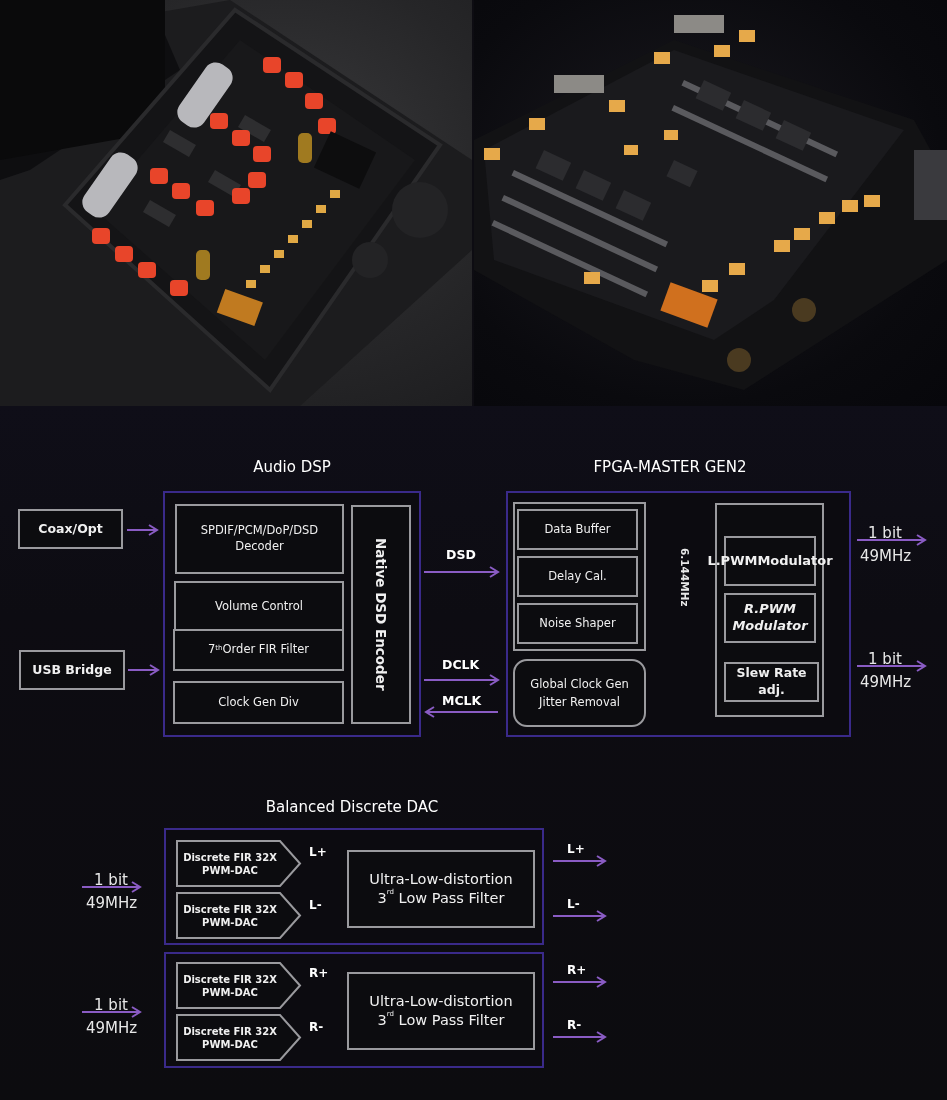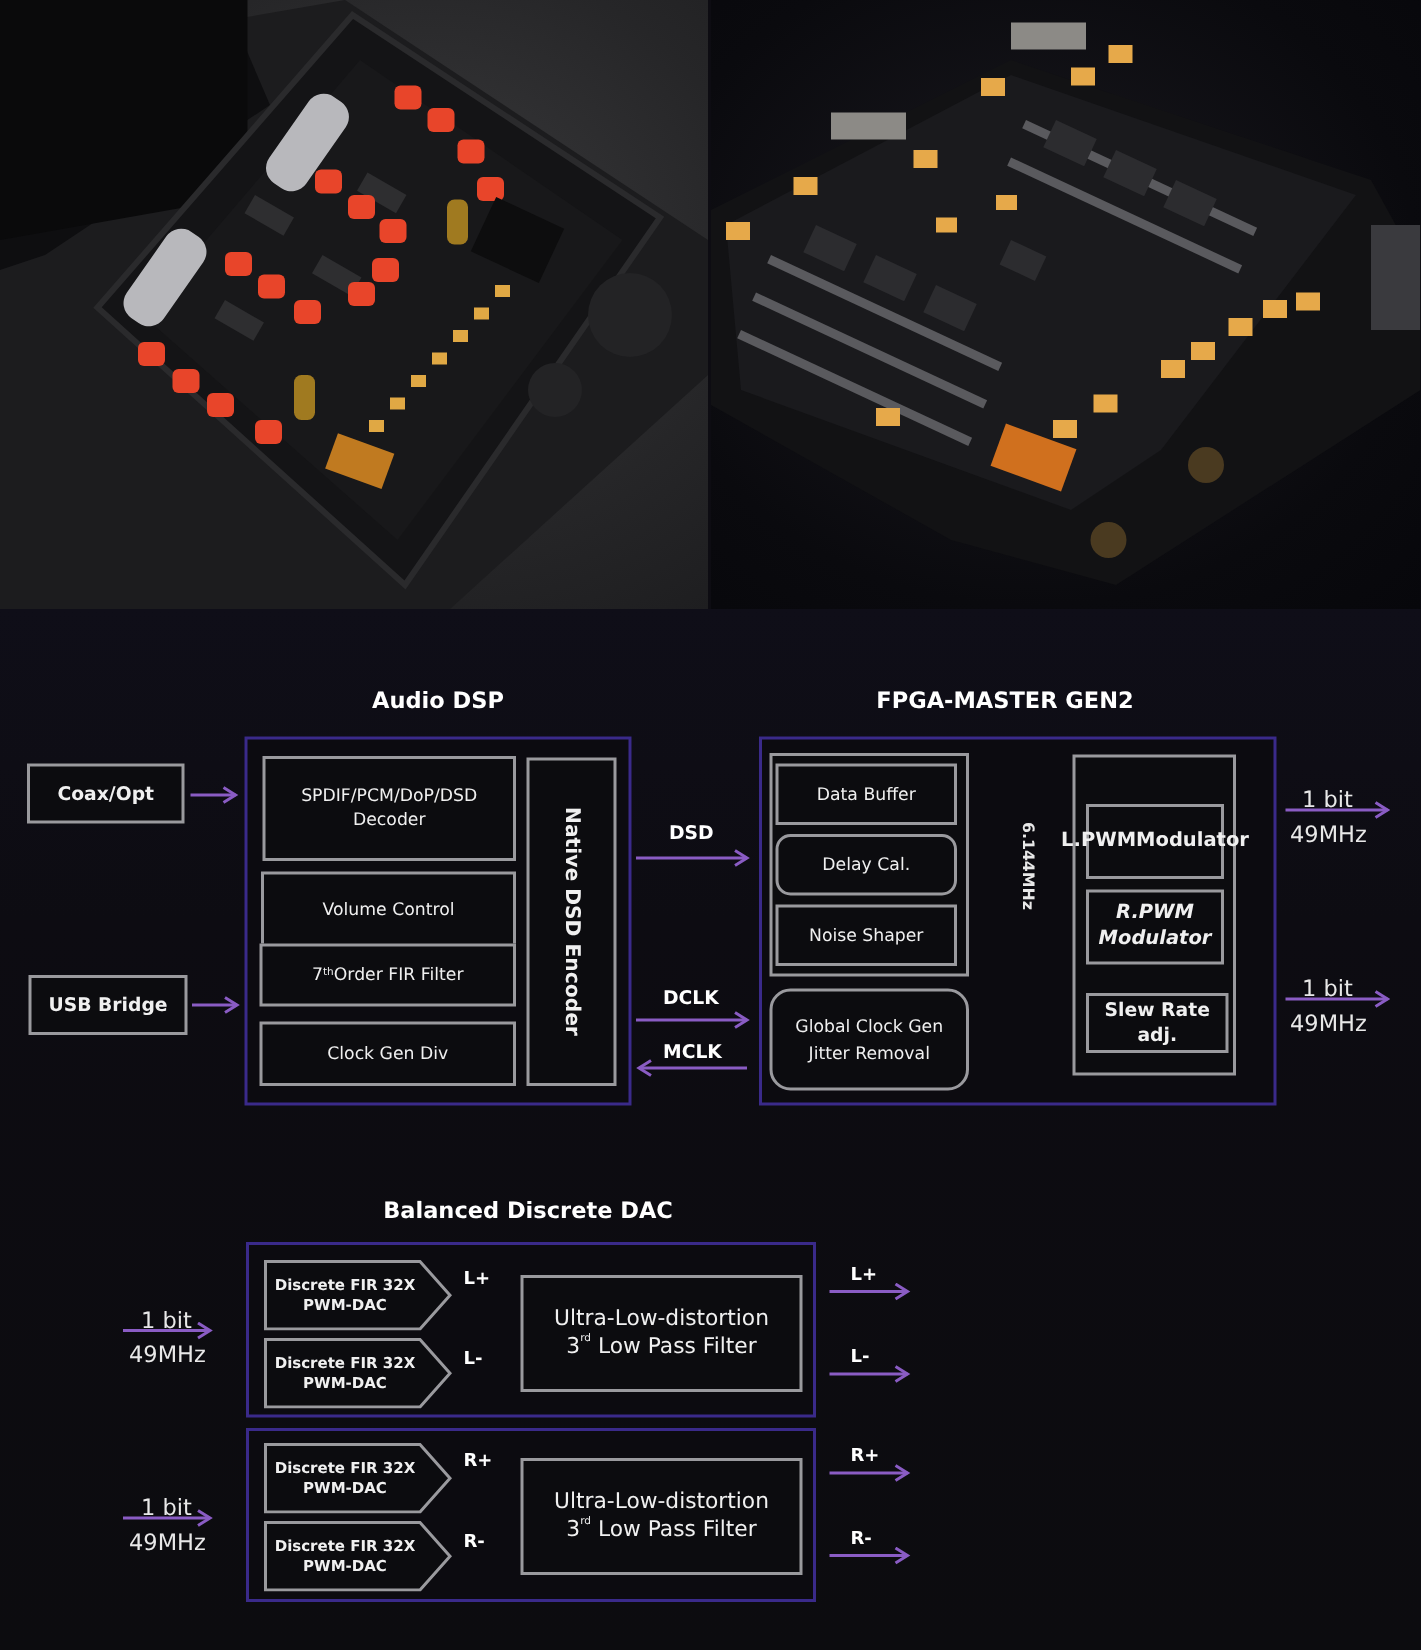--- a/index.html
+++ b/index.html
@@ -11,21 +11,21 @@
   }
   .abs { position:absolute; box-sizing:border-box; }
   
   .photo { position:absolute; top:0; height:406px; overflow:hidden; }
   .photo-left { left:0; width:472px; background:radial-gradient(ellipse at 60% 40%, #3a3a3c 0%, #262628 55%, #1a1a1c 100%); }
   .photo-right { left:474px; width:473px; background:radial-gradient(ellipse at 45% 45%, #1b1a20 0%, #0a0a0e 70%, #07070b 100%); }
 
   .diagram-bg { position:absolute; left:0; top:406px; width:947px; height:694px;
     background:linear-gradient(180deg,#0f0e18 0%, #0d0c12 30%, #0c0c0f 100%); }
 
-  .title { position:absolute; font-weight:bold; font-size:15px; color:#ffffff; text-align:center; white-space:nowrap; transform:translateX(-50%); }
+  .title { position:absolute; font-weight:normal; font-size:15px; color:#ffffff; text-align:center; white-space:nowrap; transform:translateX(-50%); }
 
   .purple-box { position:absolute; border:2px solid #3a2a8a; box-sizing:border-box; background:#0c0b10; }
   .gbox { position:absolute; border:2px solid #9a9a9e; box-sizing:border-box; display:flex; align-items:center; justify-content:center; text-align:center; color:#f0f0f0; font-size:11.5px; line-height:1.35; background:#0c0c0f; }
   .gbox.bold { font-weight:bold; font-size:13px; }
   .label { position:absolute; font-size:12.5px; font-weight:bold; color:#fff; white-space:nowrap; }
   .small-label { position:absolute; font-size:15px; color:#e8e8e8; text-align:center; line-height:1.55; white-space:nowrap; }
   svg.arrows { position:absolute; left:0; top:0; width:947px; height:1100px; pointer-events:none; }
   .vert-text { writing-mode:vertical-rl; }
   .pent { position:absolute;padding-left:28px; }
   .pent svg { position:absolute; left:0; top:0; }
@@ -207,21 +207,21 @@
 
 <div class="label" style="left:446px; top:547px;">DSD</div>
 <div class="label" style="left:442px; top:657px;">DCLK</div>
 <div class="label" style="left:442px; top:693px;">MCLK</div>
 
 <div class="title" style="left:670px; top:458px;">FPGA-MASTER GEN2</div>
 <div class="purple-box" style="left:506px; top:491px; width:345px; height:246px;"></div>
 
 <div class="gbox" style="left:513px; top:502px; width:133px; height:149px;"></div>
 <div class="gbox" style="left:517px; top:509px; width:121px; height:41px;">Data Buffer</div>
-<div class="gbox" style="left:517px; top:556px; width:121px; height:41px;border-radius:10px;">Delay Cal.</div>
+<div class="gbox" style="left:517px; top:556px; width:121px; height:41px;">Delay Cal.</div>
 <div class="gbox" style="left:517px; top:603px; width:121px; height:41px;">Noise Shaper</div>
 
 <div class="gbox" style="left:513px; top:659px; width:133px; height:68px; flex-direction:column; line-height:1.6;border-radius:14px;">
   <span>Global Clock Gen</span>
   <span>Jitter Removal</span>
 </div>
 
 <div class="abs vert-text" style="left:679px; top:548px; font-size:10.5px; font-weight:bold; color:#e8e8e8;">6.144MHz</div>
 
 <div class="gbox" style="left:715px; top:503px; width:109px; height:214px;"></div>

